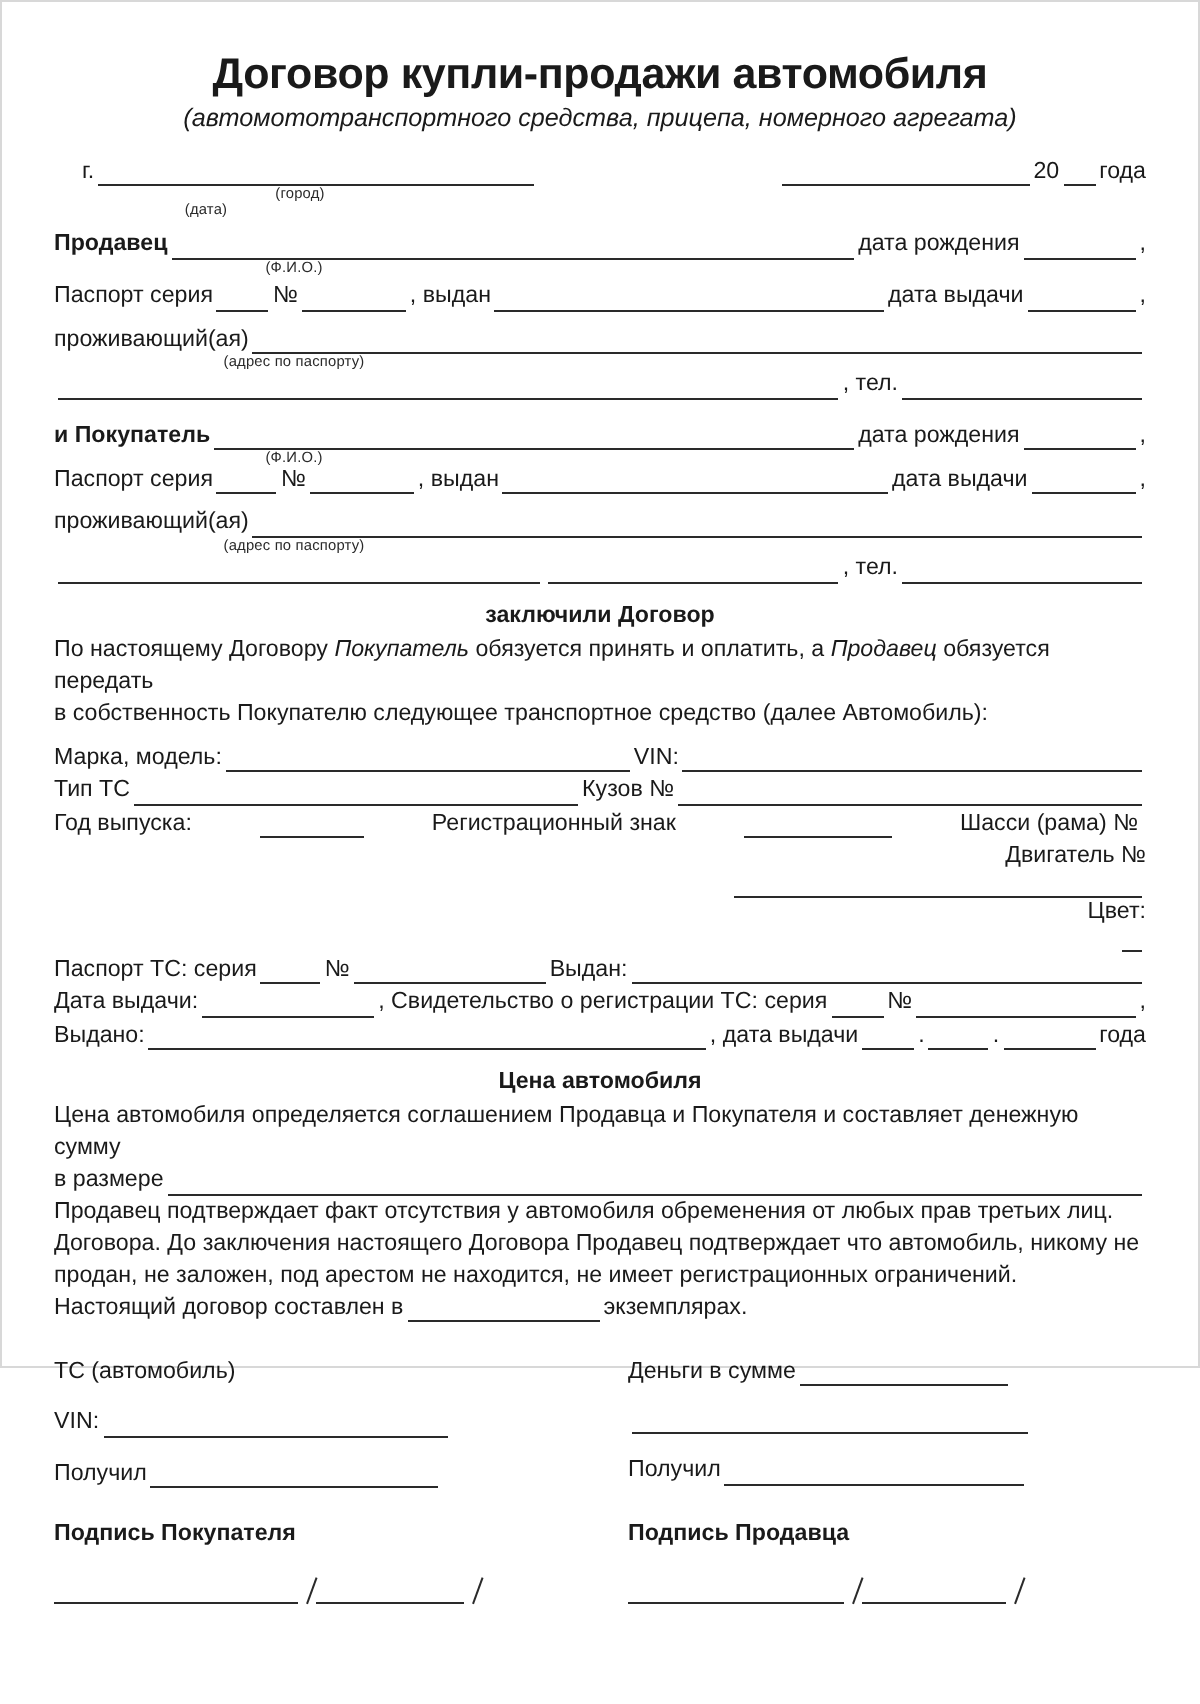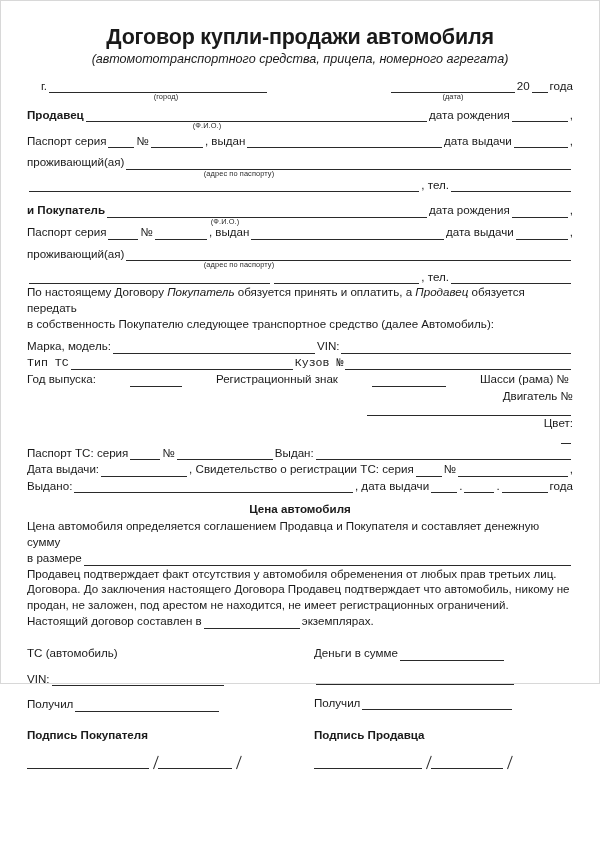--- a/index.html
+++ b/index.html
@@ -64,21 +64,21 @@
   .ul.grow { flex: 1 1 auto; min-width: 10px; }
 
   
   .cap {
     font-size: 7.4px;
     text-align: center;
     color: #2a2a2a;
     line-height: 1;
     letter-spacing: 0.1px;
   }
-  .cap-row { display: flex; font-size: 7.4px; }
+  .cap-row { display: flex; font-size: 7.4px; flex-direction: column; }
 
   .section-head {
     text-align: center;
     font-weight: bold;
     font-size: 11.6px;
     margin: 9px 0 3px 0;
   }
   .para {
     font-size: 11.6px;
     line-height: 1.38;
@@ -235,35 +235,36 @@
     <span class="cap" style="width:240px;">(адрес по паспорту)</span>
   </div>
 
   <div class="row" style="margin-top:1px;">
     <span class="ul" style="flex:1.25 1 auto;"></span>
     <span class="ul" style="flex:0.75 1 auto;"></span>
     <span class="lbl">, тел.</span>
     <span class="ul" style="width:120px;"></span>
   </div>
 
+  <div class="section-head">заключили Договор</div>
   <div class="para">
     <span>По настоящему Договору </span><span class="i">Покупатель</span><span> обязуется принять и оплатить, а </span><span class="i">Продавец</span><span> обязуется передать</span><br>
     <span>в собственность Покупателю следующее транспортное средство (далее Автомобиль):</span>
   </div>
 
   <div class="gap-s"></div>
 
   <div class="row" style="margin-bottom:2px;">
     <span class="lbl">Марка, модель:</span>
     <span class="ul" style="width:202px;"></span>
     <span class="lbl">VIN:</span>
     <span class="ul grow"></span>
   </div>
 
-  <div class="row" style="margin-bottom:2px;font-family:Liberation Mono, monospace;">
+  <div class="row" style="margin-bottom:2px;">
     <span class="lbl">Тип ТС</span>
     <span class="ul" style="width:222px;"></span>
     <span class="lbl">Кузов №</span>
     <span class="ul grow"></span>
   </div>
 
   <div class="row" style="margin-bottom:2px;gap:32px;">
     <span class="lbl">Год выпуска:</span>
     <span class="ul" style="width:52px;"></span>
     <span class="lbl">Регистрационный знак</span>

